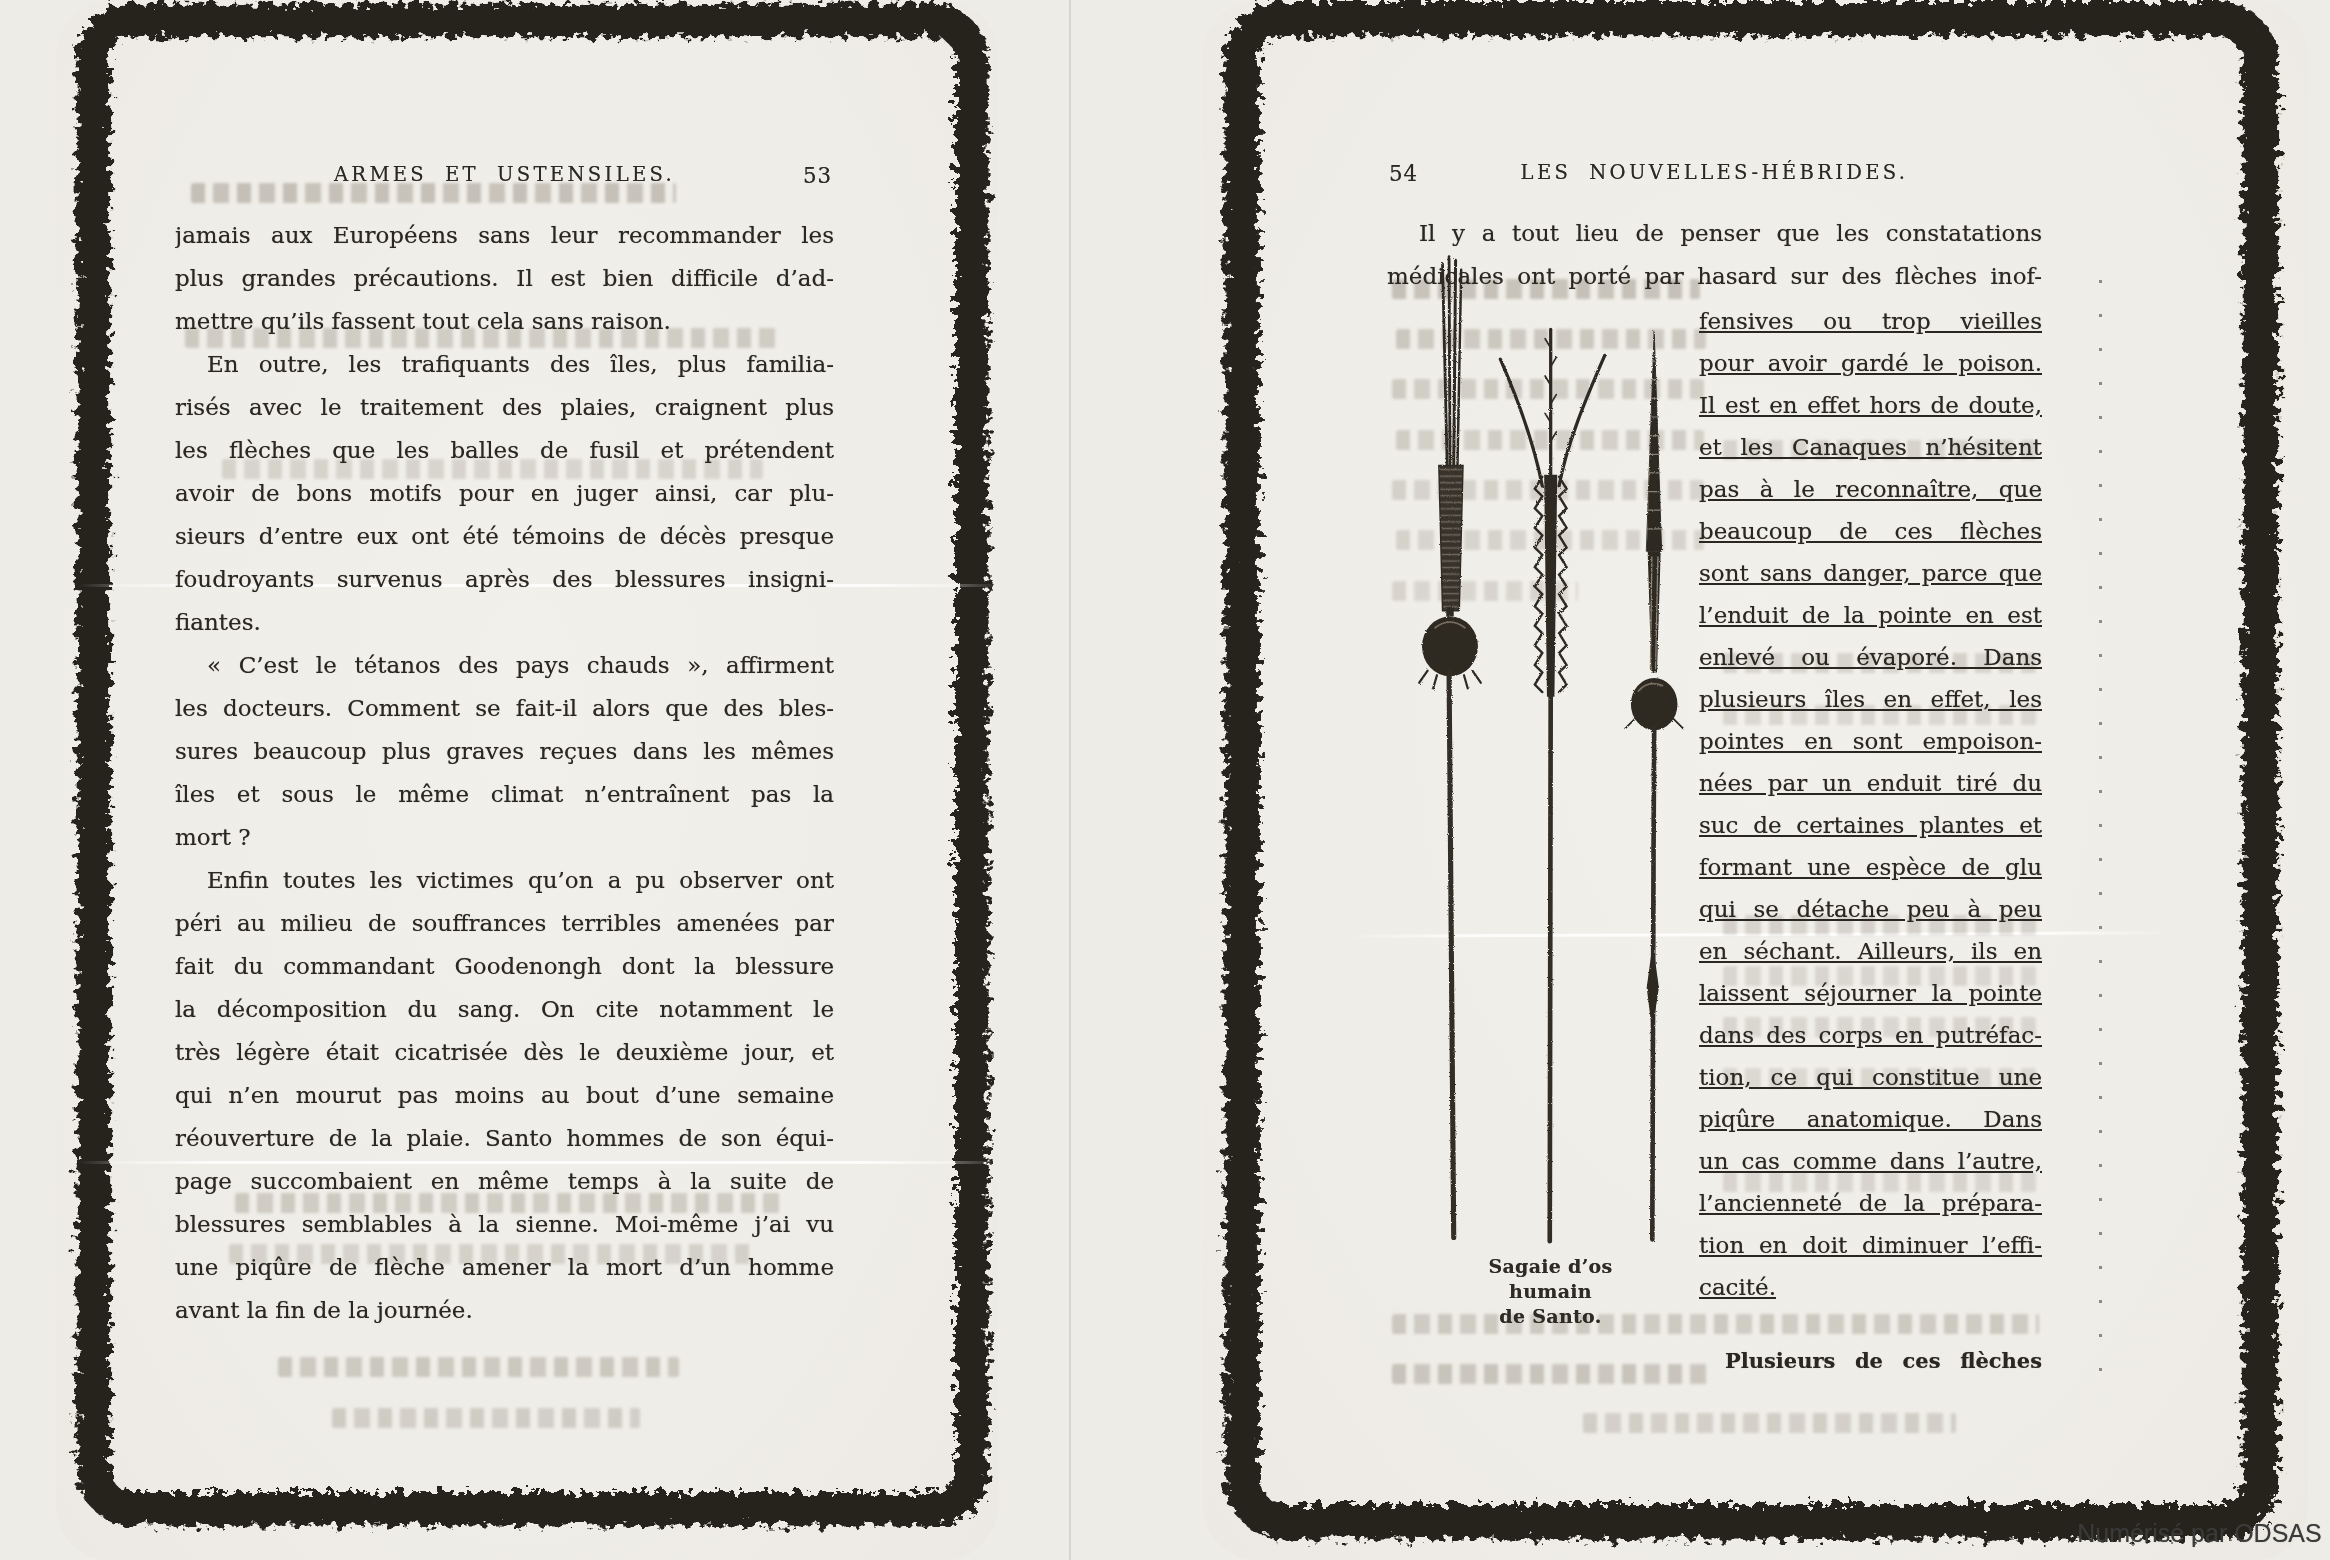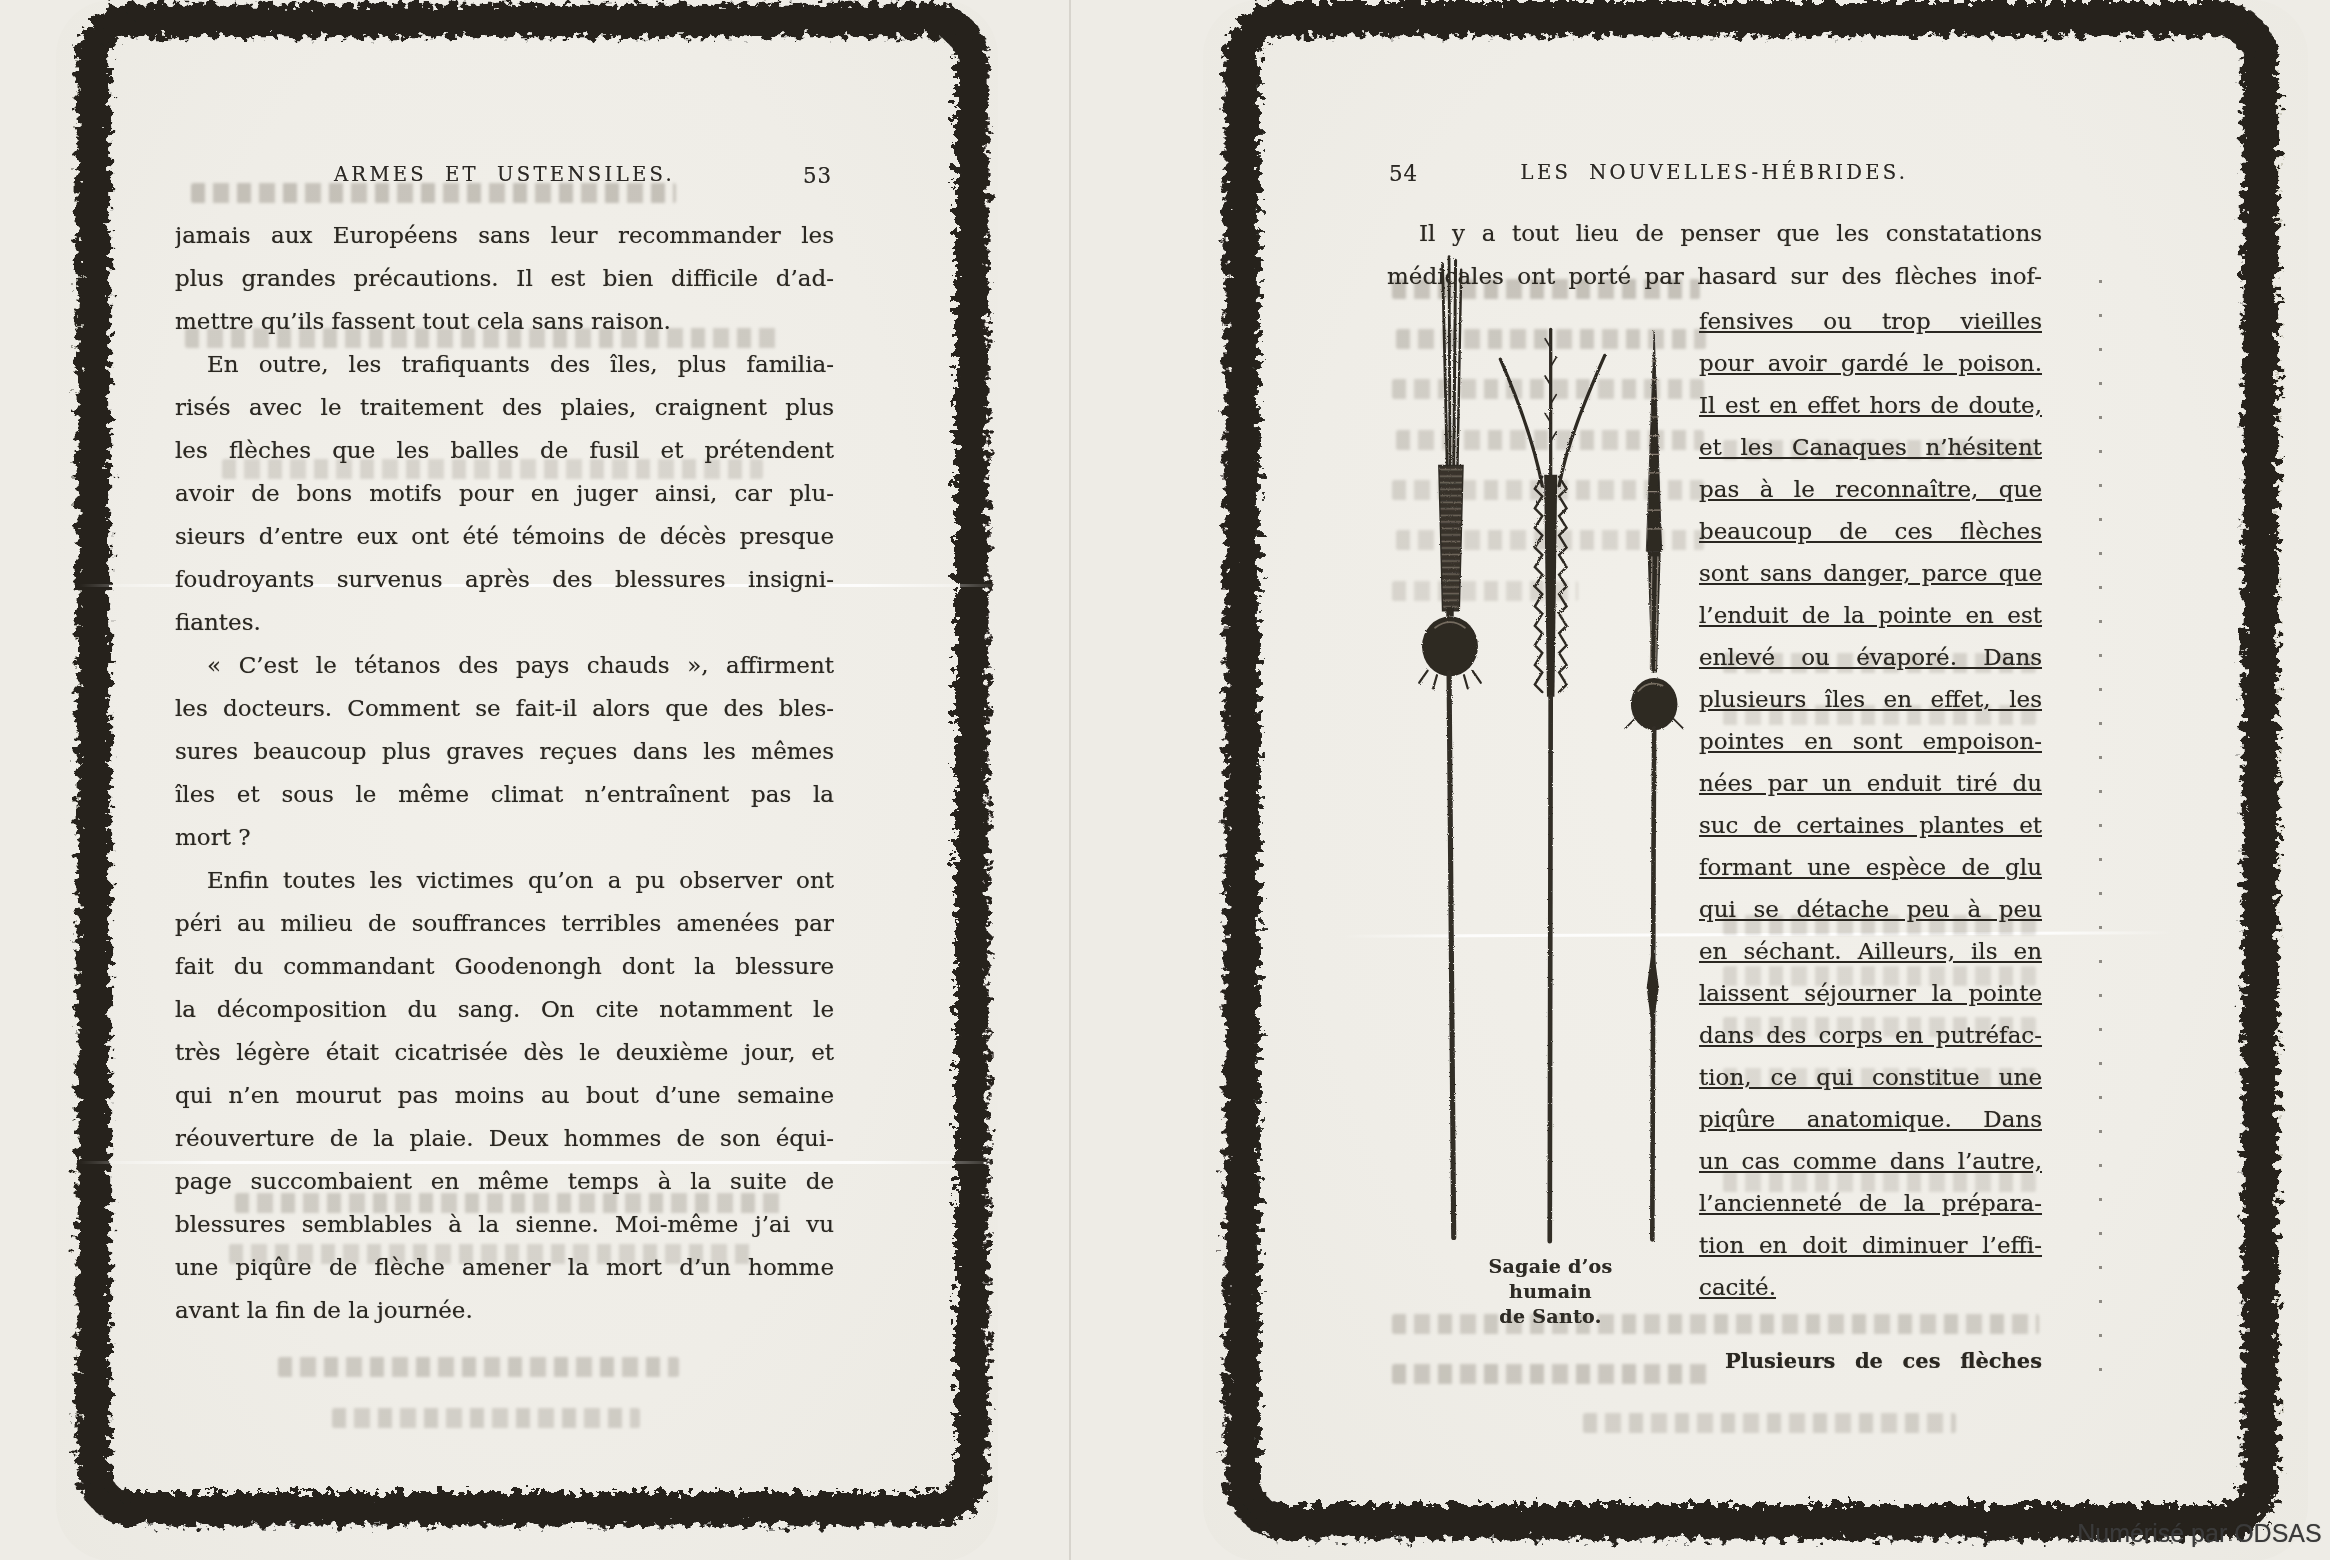--- a/index.html
+++ b/index.html
@@ -124,21 +124,21 @@
             <div class="tline">îles et sous le même climat n’entraînent pas la</div>
             <div class="tline last">mort ?</div>
           </div>
           <div class="para">
             <div class="tline indent">Enfin toutes les victimes qu’on a pu observer ont</div>
             <div class="tline">péri au milieu de souffrances terribles amenées par</div>
             <div class="tline">fait du commandant Goodenongh dont la blessure</div>
             <div class="tline">la décomposition du sang. On cite notamment le</div>
             <div class="tline">très légère était cicatrisée dès le deuxième jour, et</div>
             <div class="tline">qui n’en mourut pas moins au bout d’une semaine</div>
-            <div class="tline">réouverture de la plaie. Deux hommes de son équi-</div>
+            <div class="tline">réouverture de la plaie. Santo hommes de son équi-</div>
             <div class="tline">page succombaient en même temps à la suite de</div>
             <div class="tline">blessures semblables à la sienne. Moi-même j’ai vu</div>
             <div class="tline">une piqûre de flèche amener la mort d’un homme</div>
             <div class="tline last">avant la fin de la journée.</div>
           </div>
         </div>
     </div>
   </div>
 
   <div class="page page-right">

